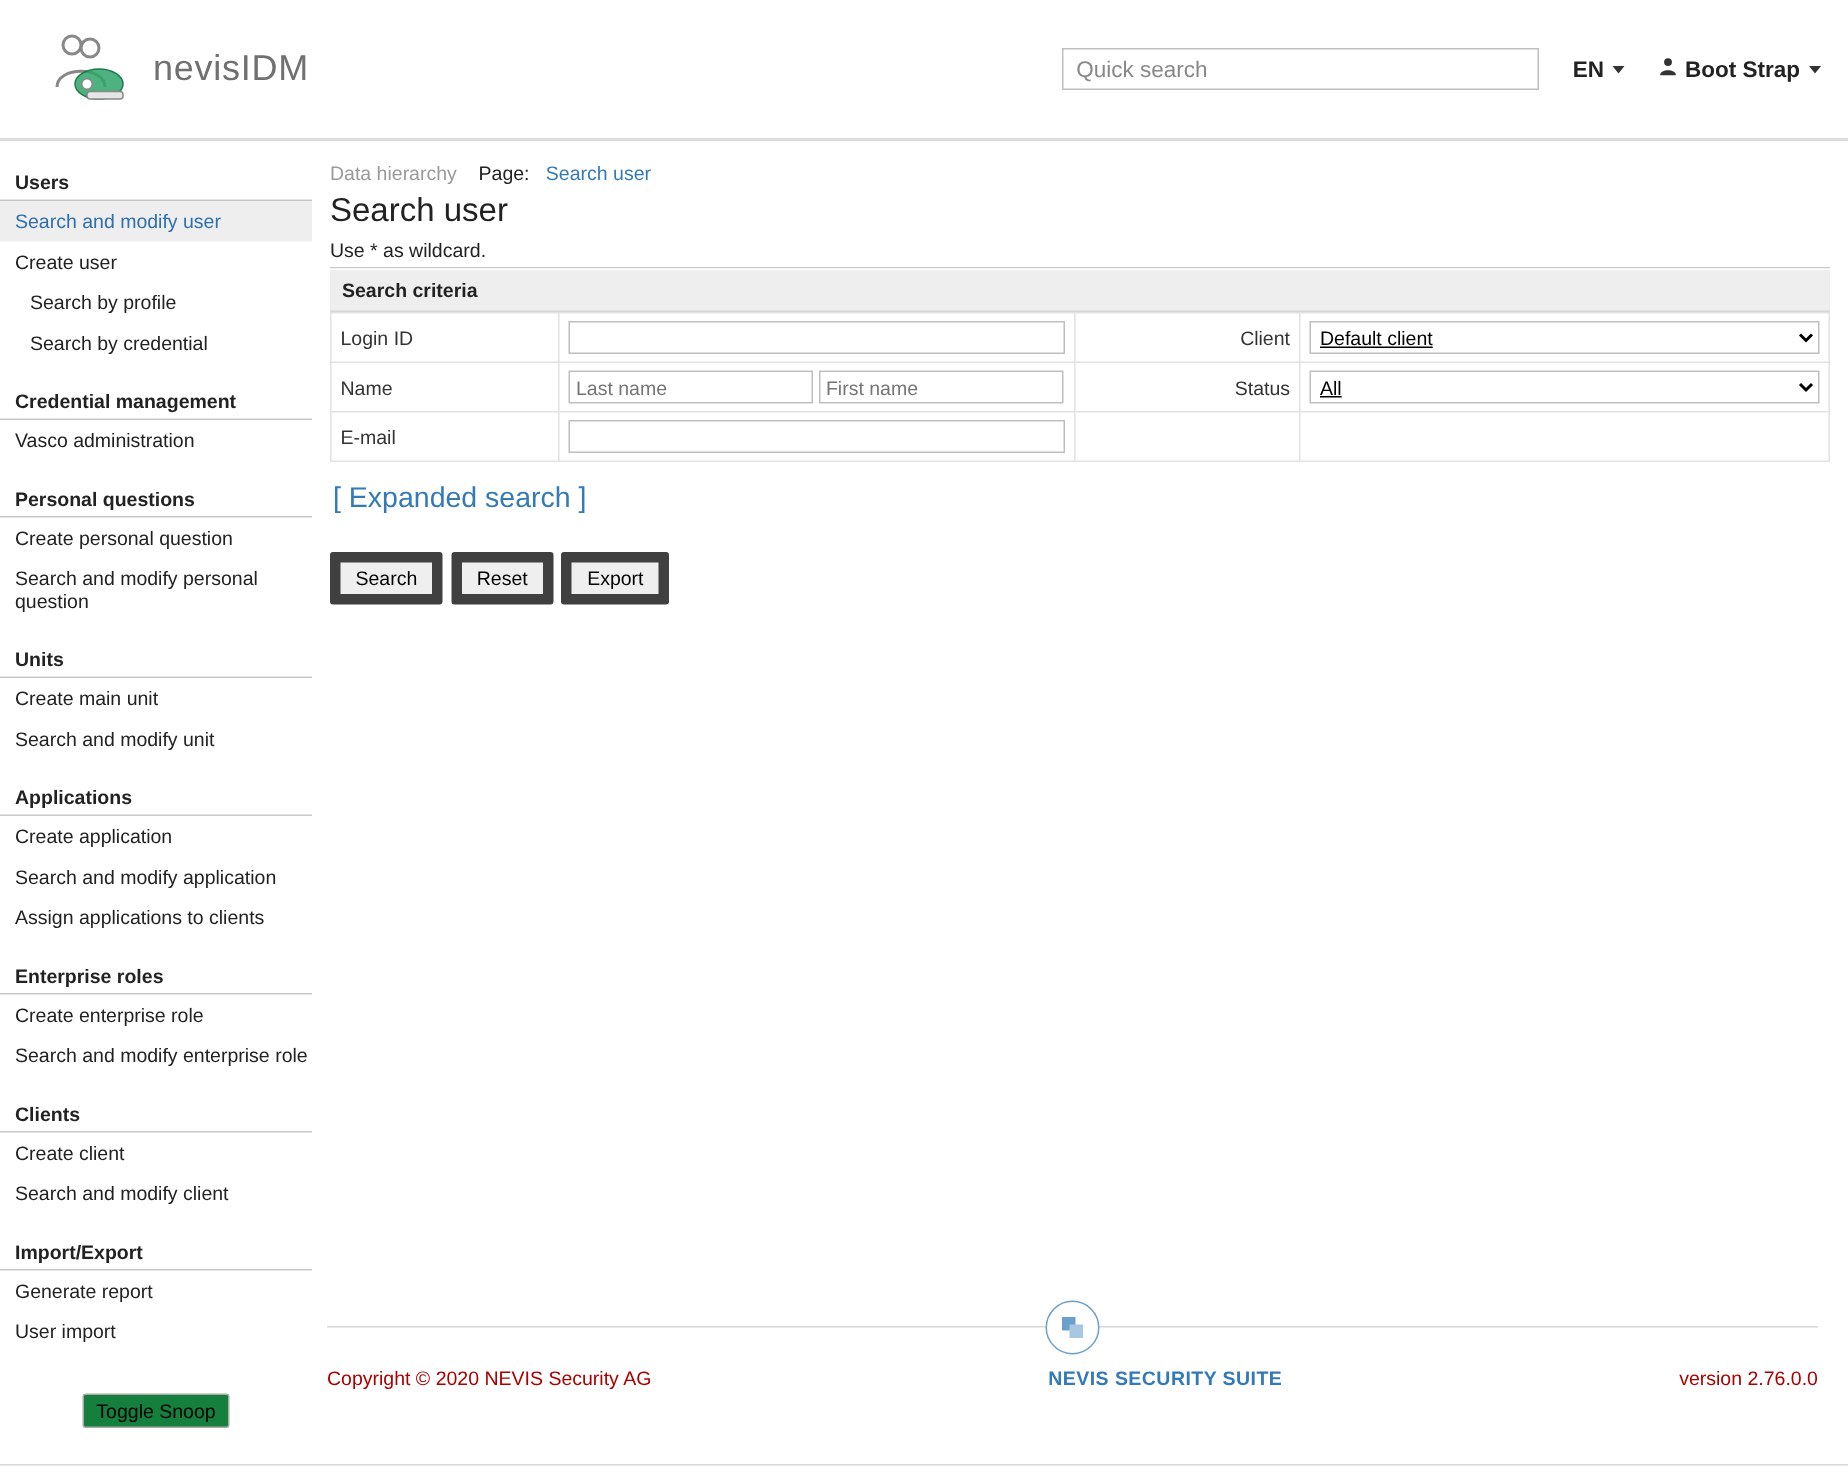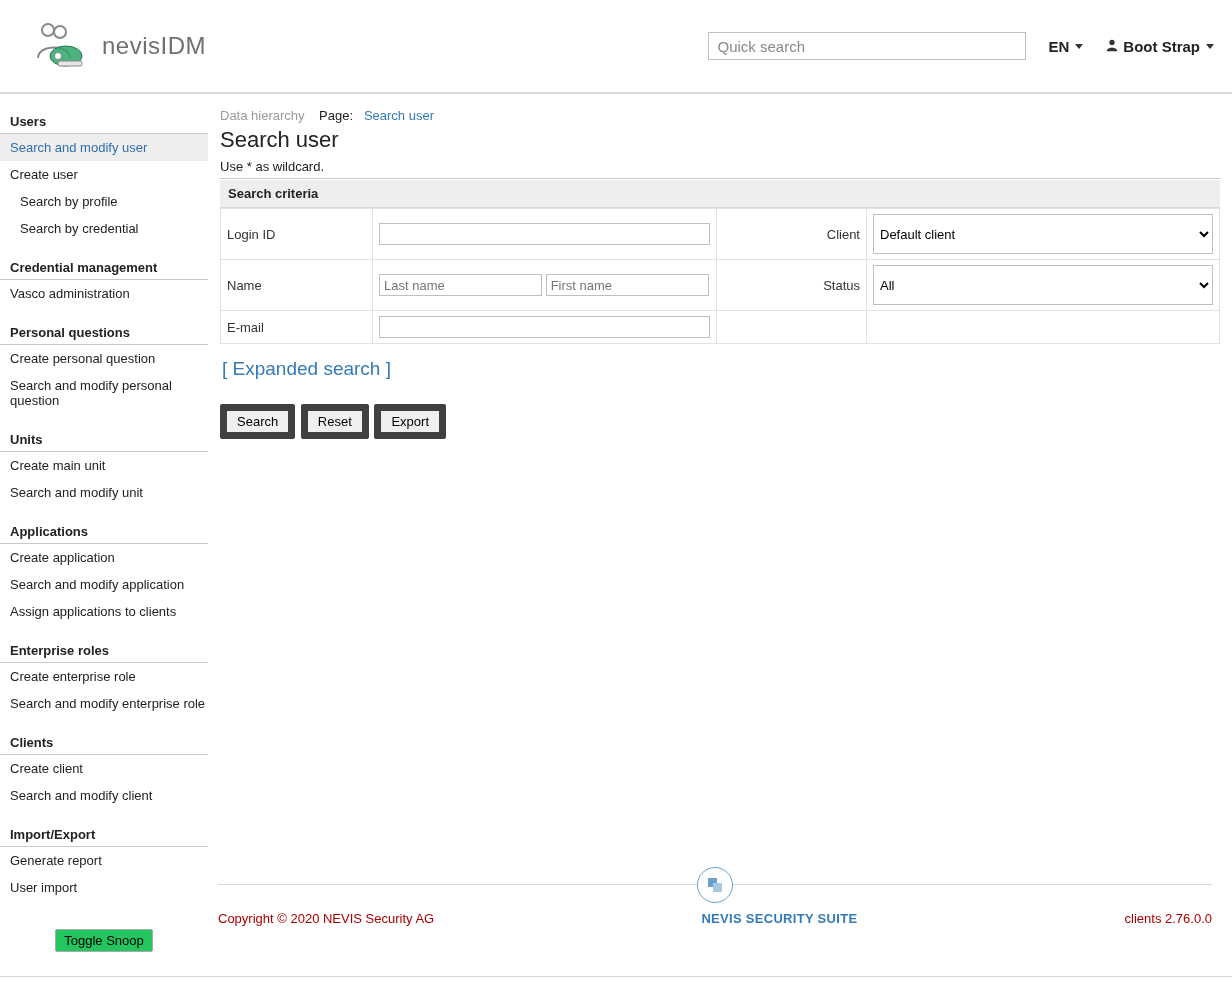--- a/index.html
+++ b/index.html
@@ -85,21 +85,21 @@
   .nav-subitem { padding-left: 20px; }
   .nav-item.active {
     background: #eeeeee;
     color: #2f6fae;
   }
   .toggle-snoop {
     display: block;
     margin: 28px auto 0 auto;
     padding: 3px 8px;
     font-size: 13px;
-    background: #22c55e;
+    background: #15803d;
     border: 1px solid #a9a9a9;
     border-radius: 2px;
     cursor: pointer;
   }
 
   .main {
     flex: 1;
     padding: 14px 12px 0 12px;
     min-width: 0;
   }
@@ -159,23 +159,24 @@
     width: 163px;
     border: 1px solid #bfbfbf;
     padding: 2px 4px;
     font-size: 13px;
     height: 22px;
   }
   .tselect {
     width: 100%;
     border: 1px solid #bfbfbf;
     font-size: 13px;
-    height: 40px;
+    height: 22px;
     background: #fff;
     padding: 0 2px;
+    text-decoration: underline;
   }
   .expanded-link {
     display: inline-block;
     margin: 14px 0 18px 2px;
     color: #337ab7;
     text-decoration: none;
     font-size: 19px;
     cursor: pointer;
   }
   .btn {
@@ -371,18 +372,18 @@
     <span class="footer-logo-wrap">
       <svg viewBox="0 0 20 20">
         <rect x="3" y="3" width="9" height="9" fill="#6aa0cc"></rect>
         <rect x="8" y="8" width="9" height="9" fill="#a8c8e0"></rect>
       </svg>
     </span>
   </div>
   <div class="footer-row">
     <span class="copyright">Copyright © 2020 NEVIS Security AG</span>
     <span class="suite-name">NEVIS SECURITY SUITE</span>
-    <span class="version">clients 2.76.0.0</span>
+    <span class="version">version 2.76.0.0</span>
   </div>
 </div>
 <div class="bottom-rule"></div>
 
 </div>
 
 </body></html>

